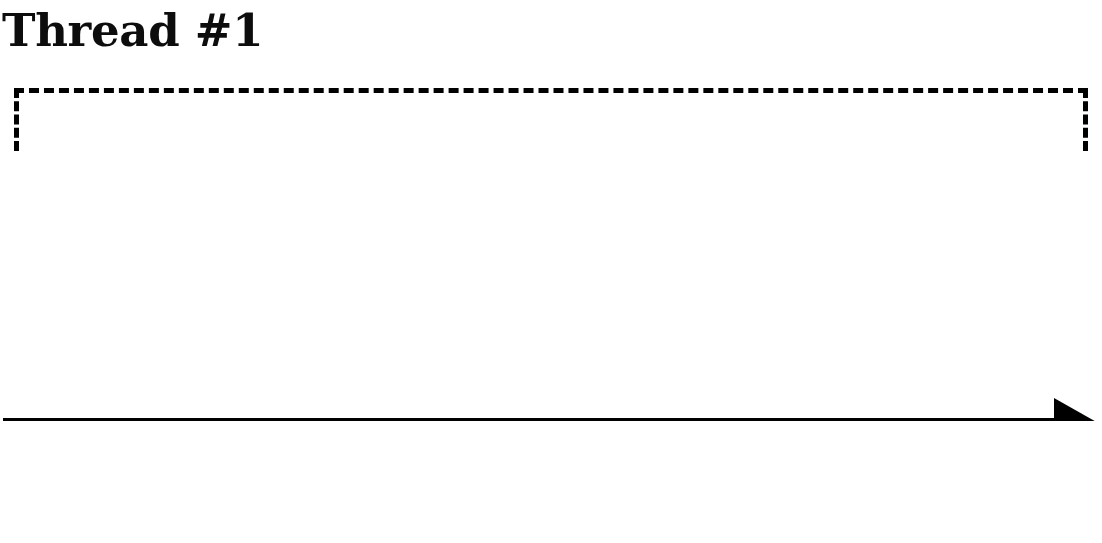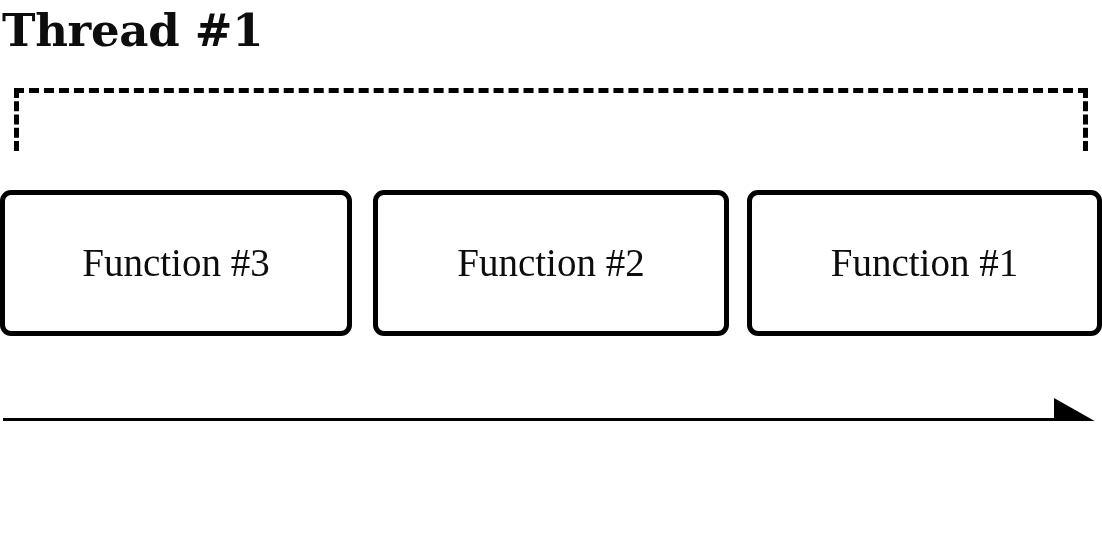--- a/index.html
+++ b/index.html
@@ -121,35 +121,20 @@
 </style>
 </head>
 <body>
 
 <div id="canvas">
 
   <div id="thread-title">Thread #1</div>
 
   <div id="thread-bracket"></div>
 
-  <div id="function-row">
-
-    <div class="function-box" id="function-box-0">
-      <span class="function-label">Function #3</span>
-    </div>
-
-    <div class="function-box" id="function-box-1">
-      <span class="function-label">Function #2</span>
-    </div>
-
-    <div class="function-box" id="function-box-2">
-      <span class="function-label">Function #1</span>
-    </div>
-
-  </div>
 
   <div id="time-axis">
     <div id="time-axis-line"></div>
     <div id="time-axis-arrowhead"></div>
   </div>
 
 
 </div>
 
 </body></html>

